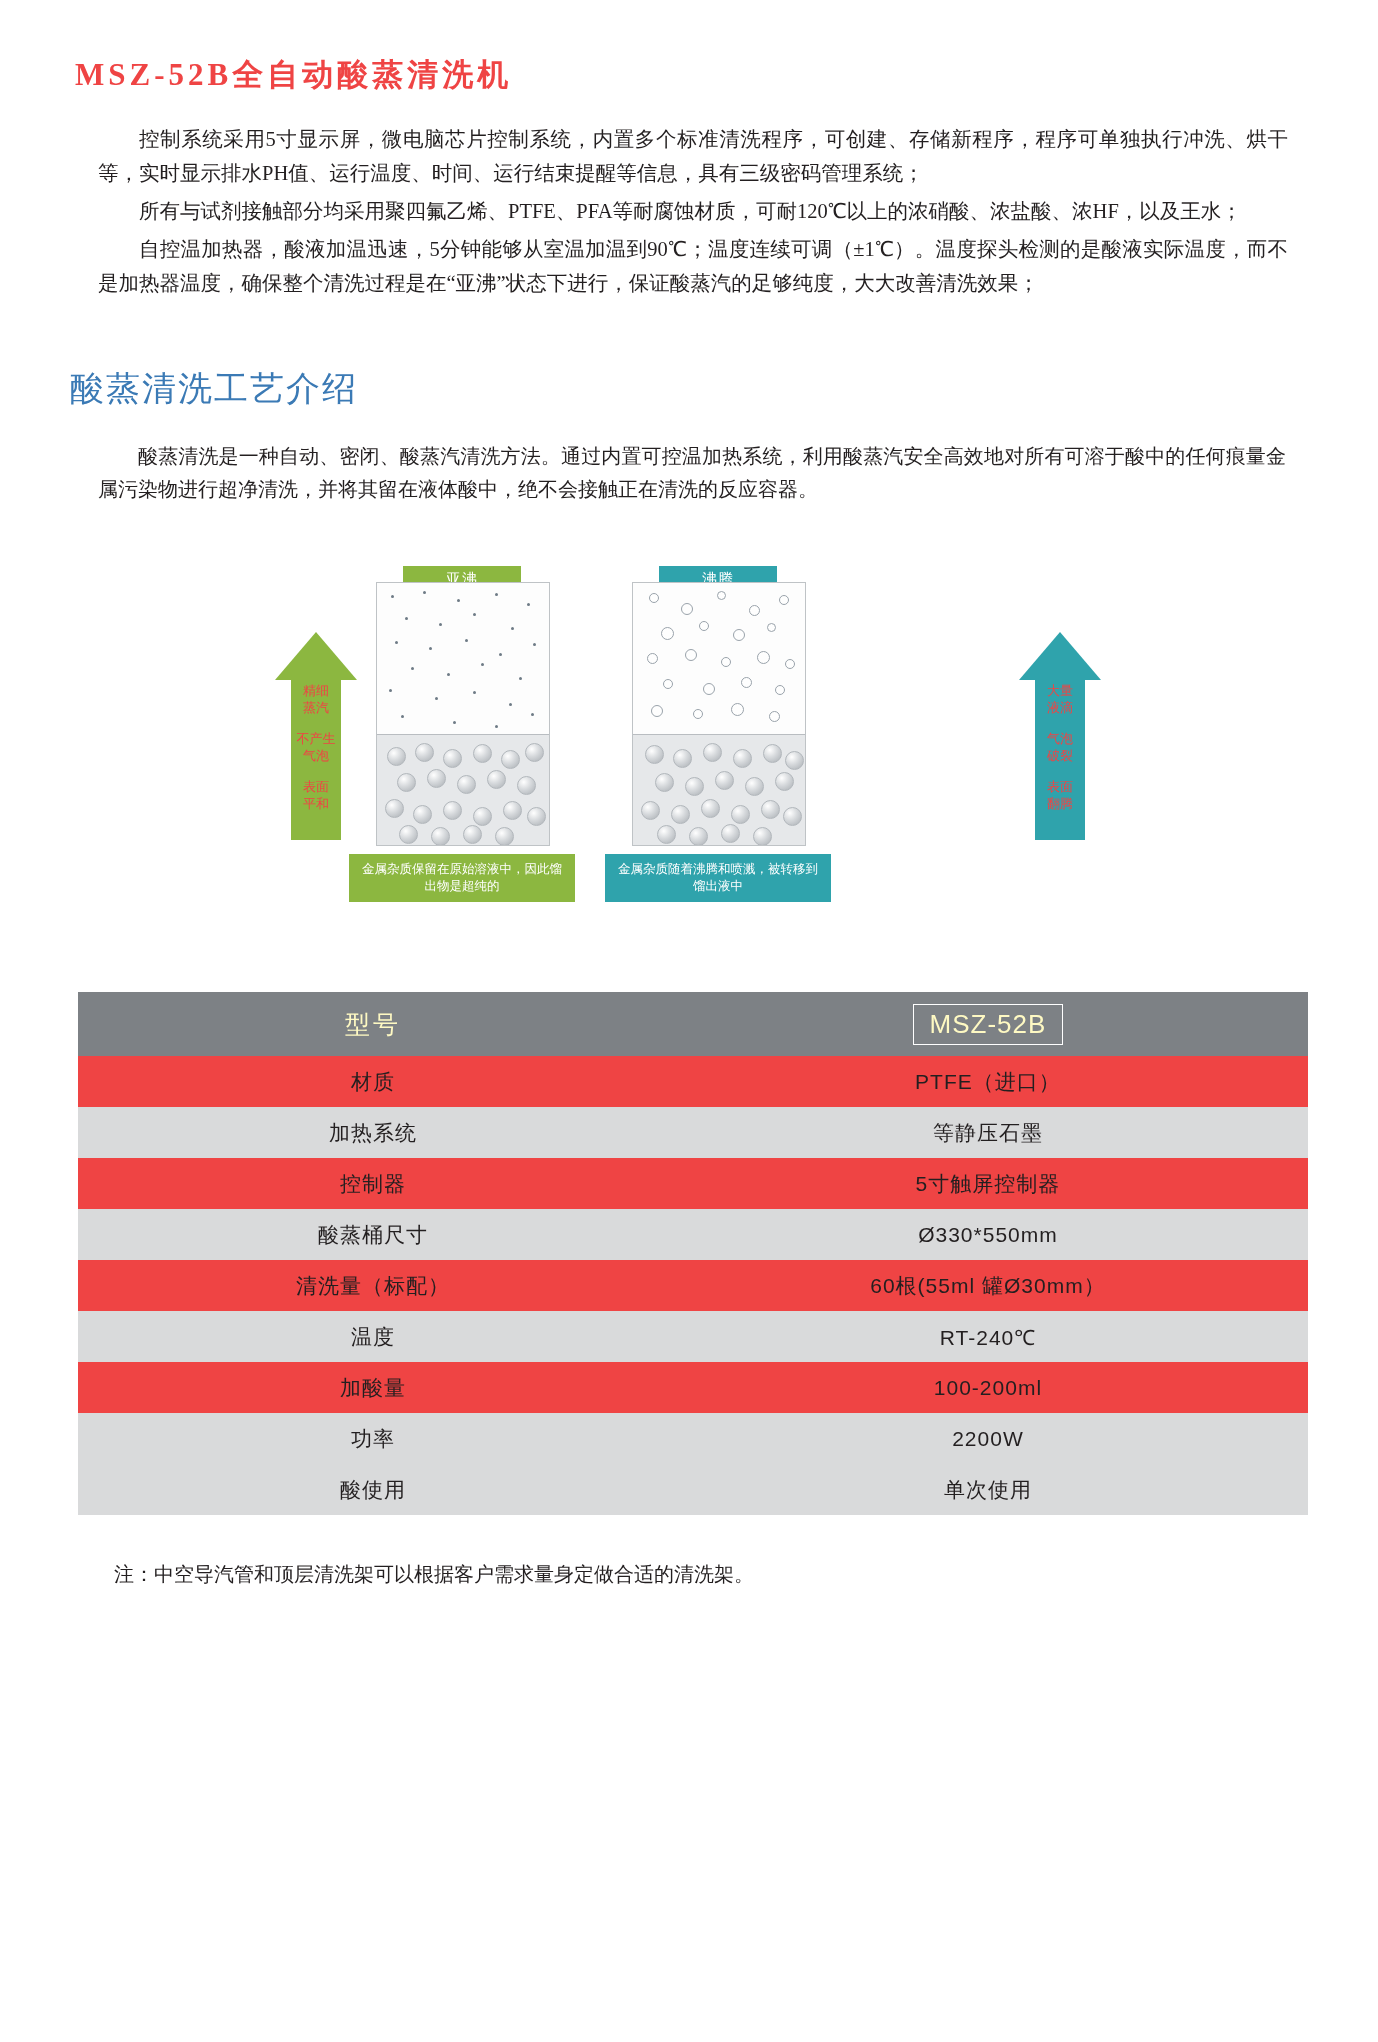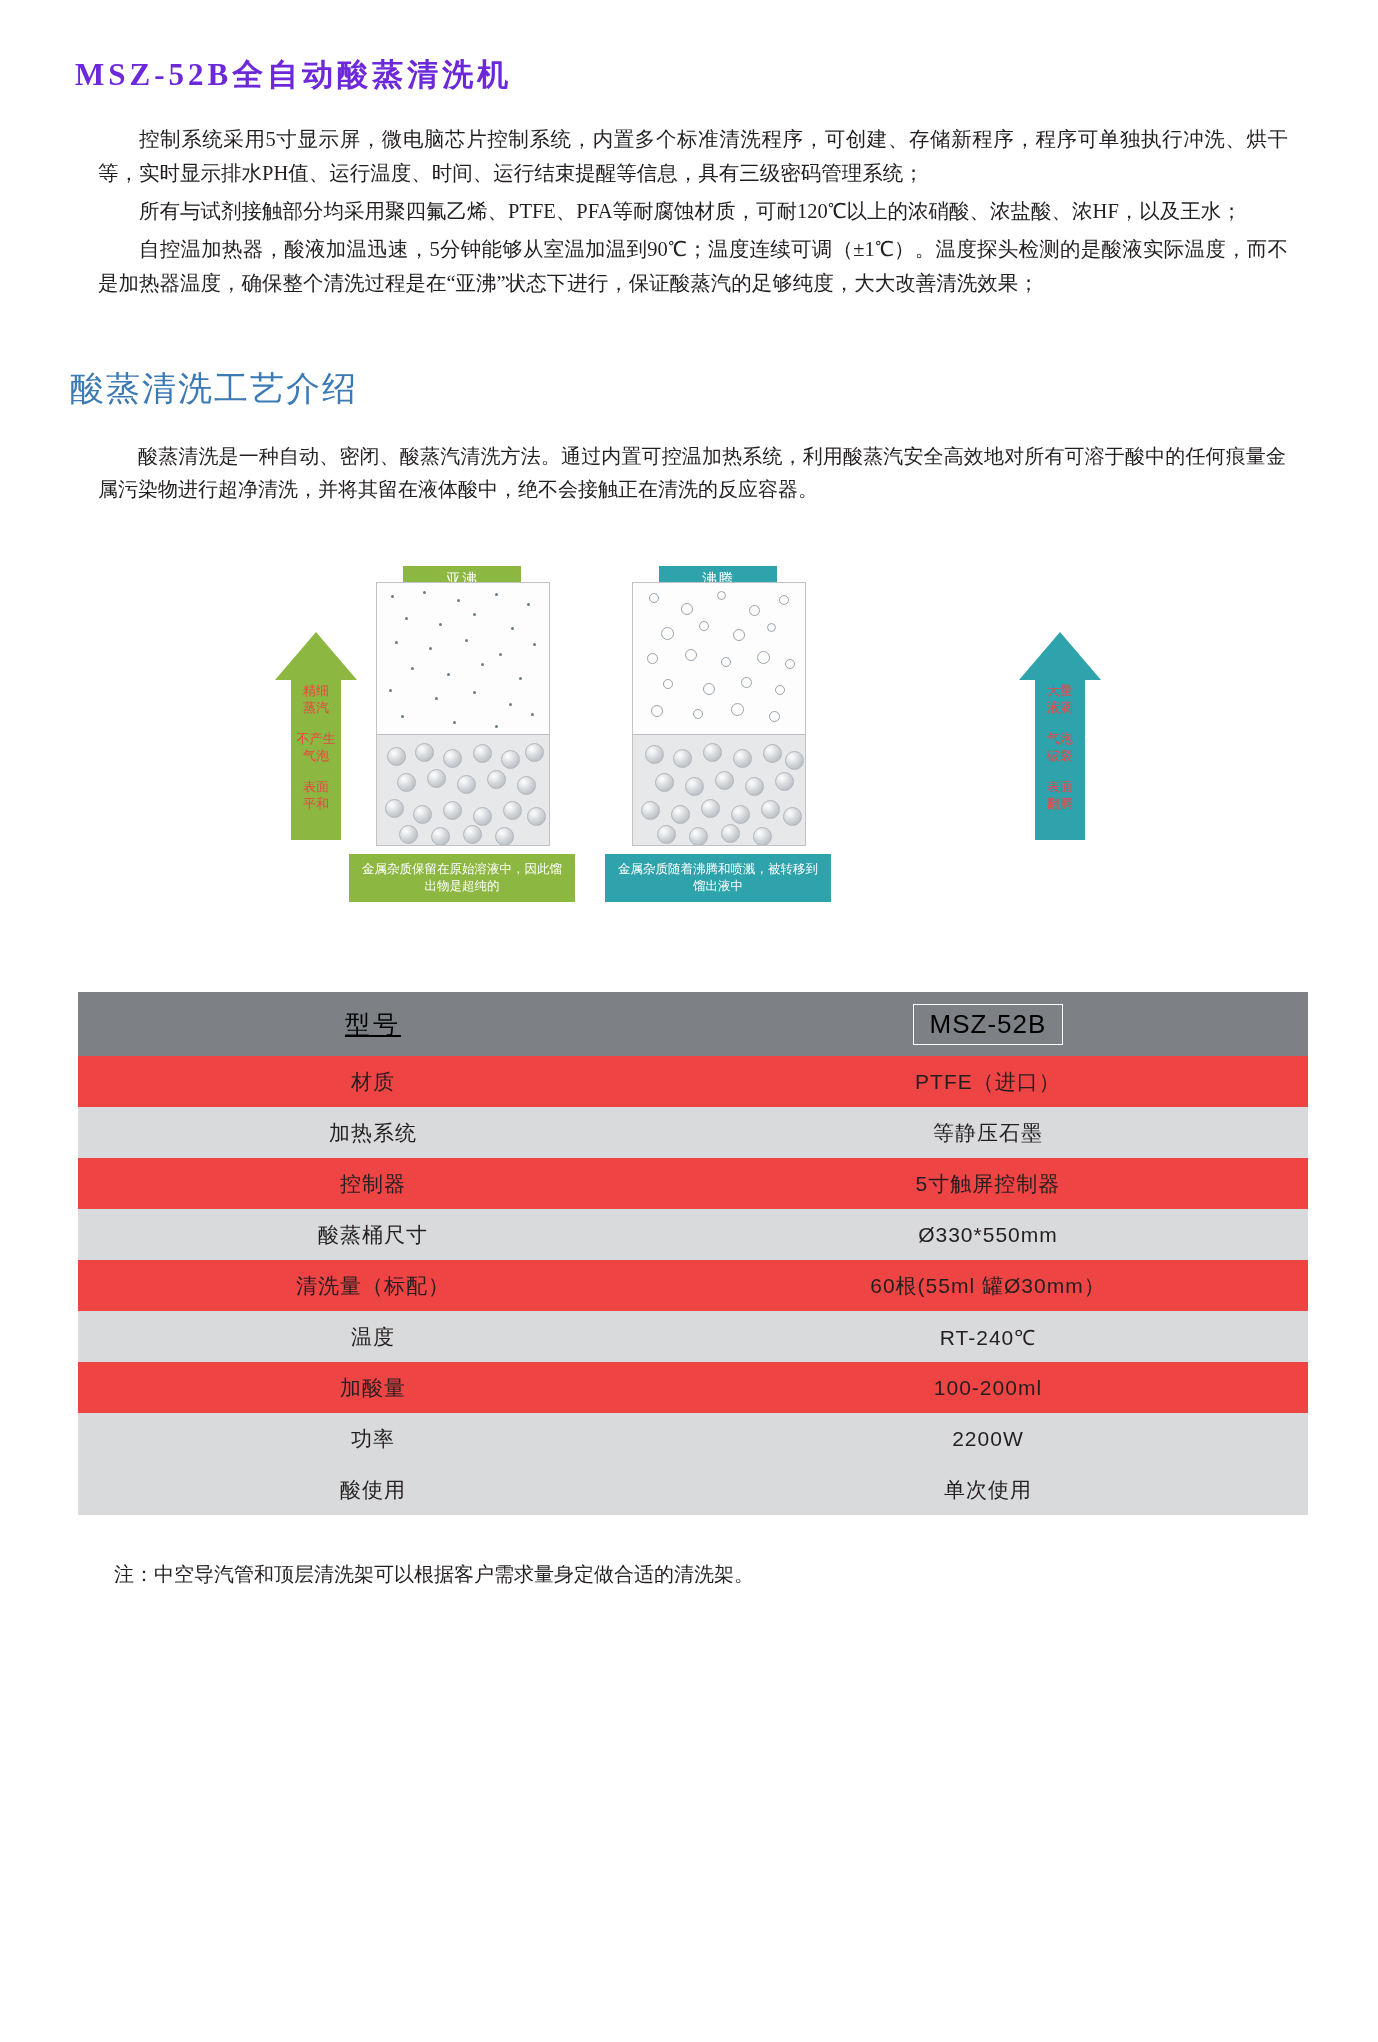--- a/index.html
+++ b/index.html
@@ -18,21 +18,21 @@
     width: 1378px;
     min-height: 2042px;
     box-sizing: border-box;
     padding: 40px 70px 0 70px;
   }
   
   .main-title {
     font-family: "Liberation Serif", serif;
     font-size: 31px;
     font-weight: bold;
-    color: #6d28d9;
+    color: #ef4444;
     letter-spacing: 4px;
     margin: 14px 0 0 0;
     padding-left: 5px;
   }
   
   .intro {
     margin-top: 26px;
     padding: 0 20px 0 28px;
   }
   .intro p {
@@ -194,25 +194,24 @@
   }
   table.spec td {
     height: 49px;
     text-align: center;
     font-size: 21px;
     color: #231f20;
     letter-spacing: 1px;
   }
   table.spec tr.header td {
     background: #7d8185;
-    color: #000000;
+    color: #fef9c3;
     height: 62px;
     font-size: 25px;
     letter-spacing: 3px;
-    text-decoration: underline;
   }
   table.spec tr.header td.value {
     background: #7d8185;
   }
   .model-chip {
     display: inline-block;
     border: 1px solid #ffffff;
     padding: 4px 16px;
     font-size: 26px;
     letter-spacing: 1px;

